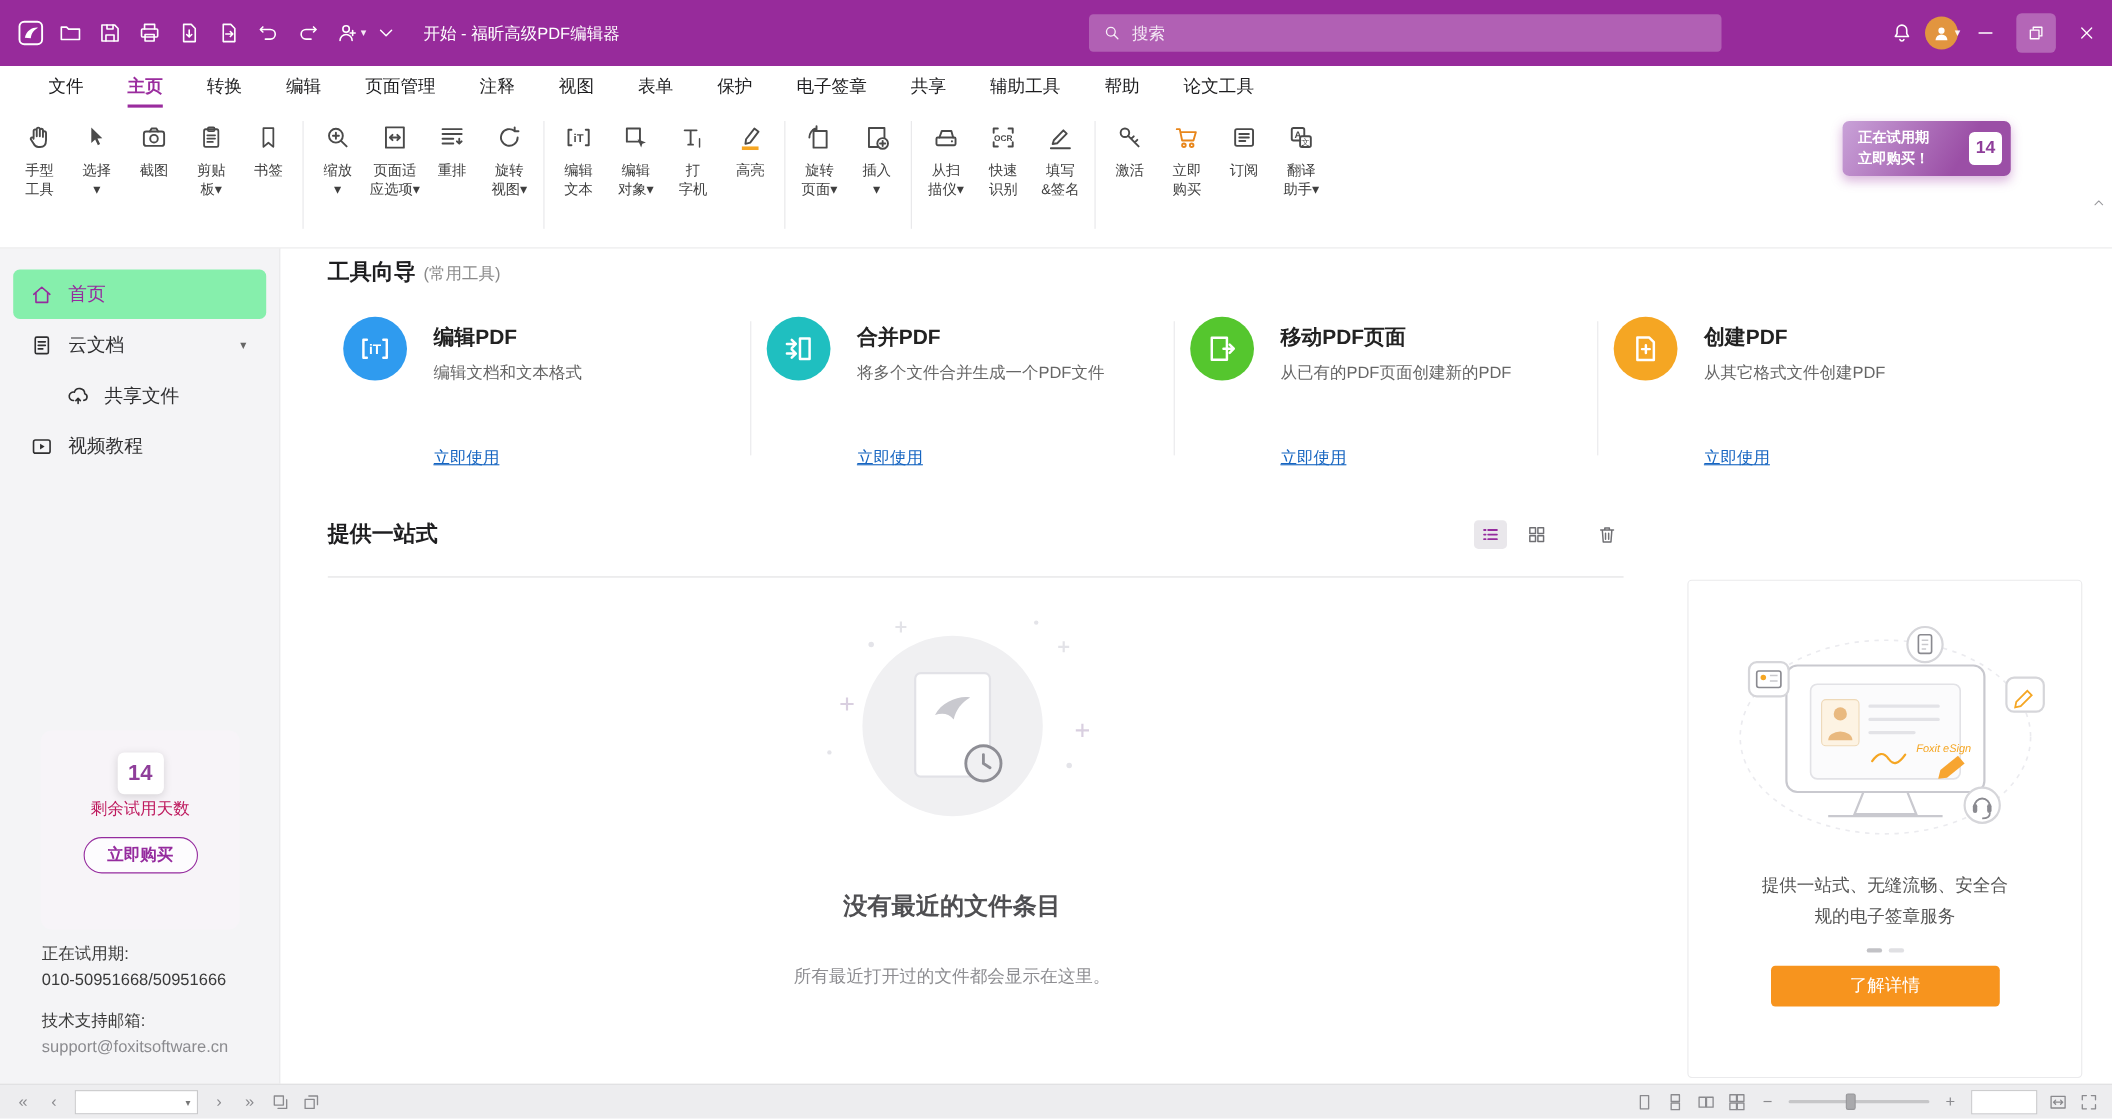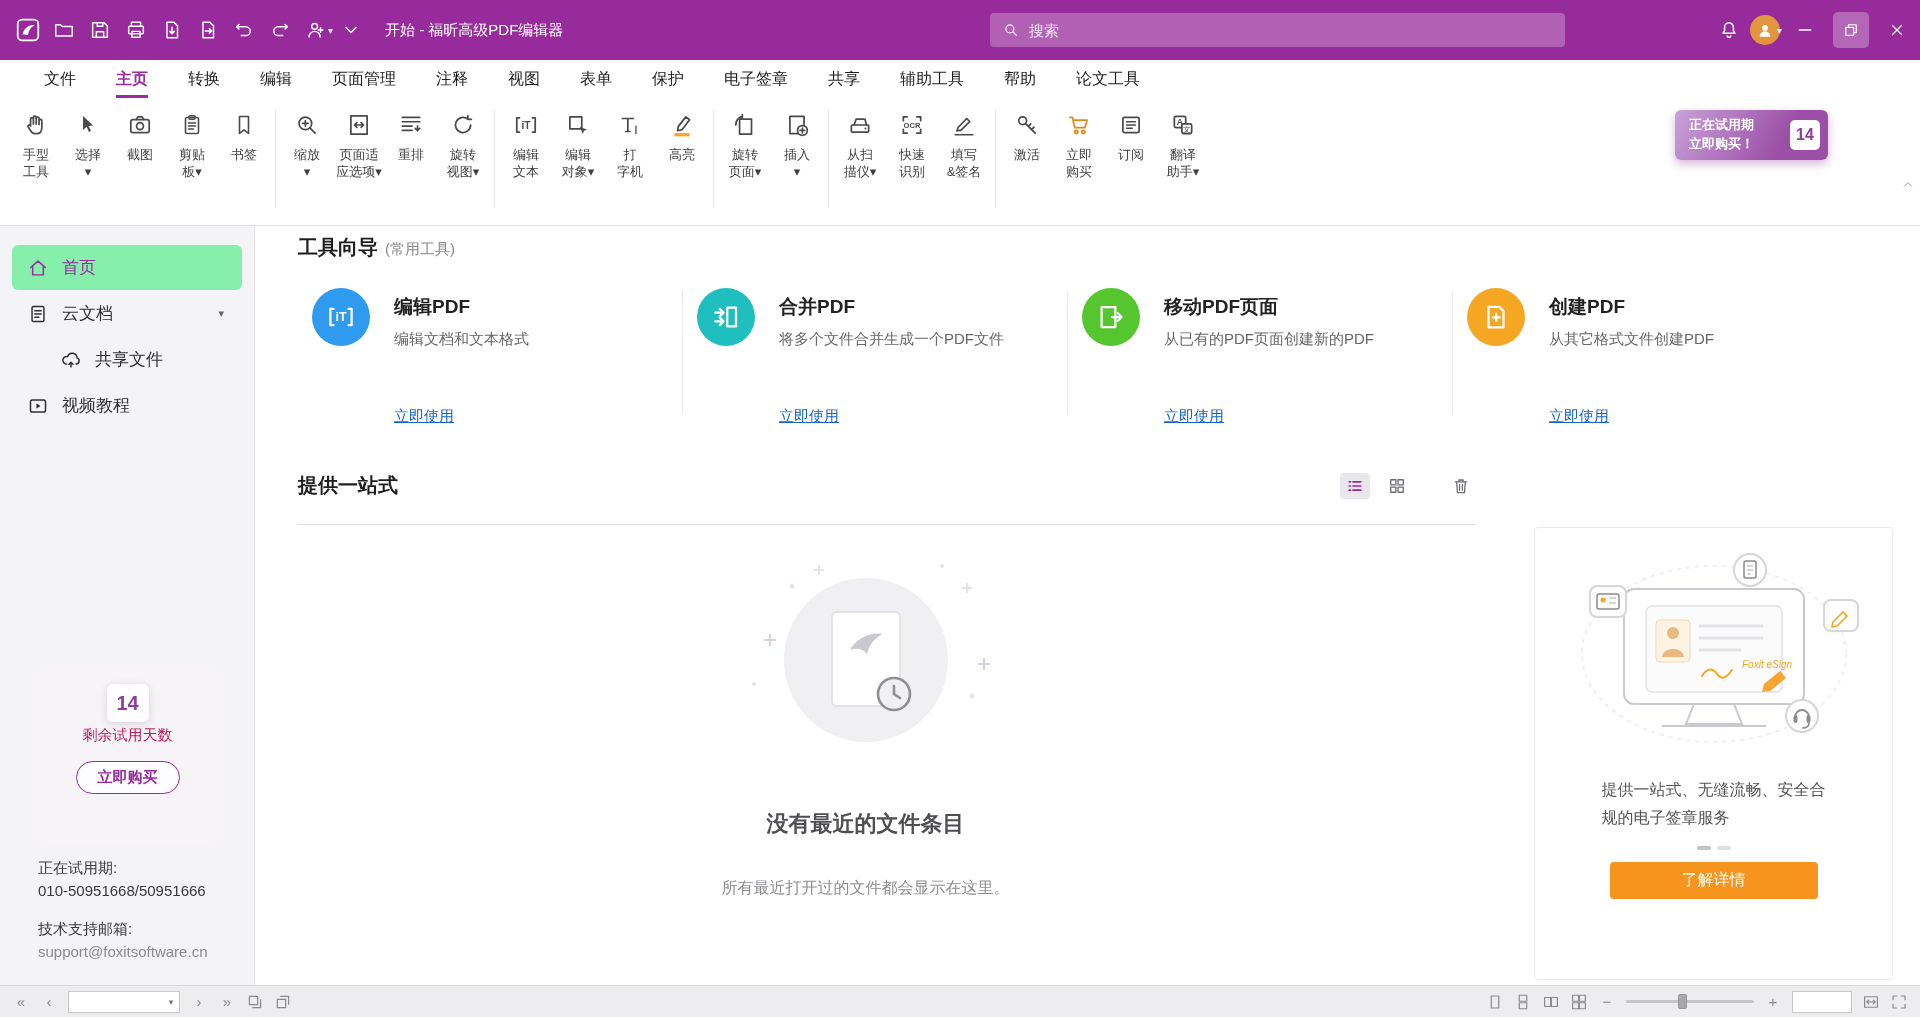--- a/index.html
+++ b/index.html
@@ -77,22 +77,22 @@
   .recent-actions { margin-left:auto; display:flex; align-items:center; gap:12px; }
   .icon-btn { width:30px; height:26px; border-radius:4px; display:flex; align-items:center; justify-content:center; color:#6F6F73; }
   .icon-btn.active { background:#E9E7EB; color:#952B9E; }
   .icon-btn.trash { margin-left:22px; }
   .recent-hr { position:absolute; left:43px; top:298px; width:1178px; border-top:1px solid #E0E0E2; }
 
   .empty { position:absolute; left:0; top:318px; width:1221px; display:flex; flex-direction:column; align-items:center;gap:27px; }
   .empty-title { font-size:22px; font-weight:bold; color:#4F4F52; margin-top:6px; }
   .empty-desc { font-size:16px; color:#8D8D91; margin-top:12px; }
 
-  .promo { position:absolute; left:1279px; top:301px; width:359px; height:453px; border:1px solid #EAEAEC; border-radius:4px; background:#fff; display:flex; flex-direction:column; align-items:center; padding-top:16px; }
-  .promo-text { font-size:16px; color:#555; line-height:1.75; text-align:left; margin-top:4px; }
+  .promo { position:absolute; left:1279px; top:301px; width:359px; height:453px; border:1px solid #EAEAEC; border-radius:4px; background:#fff; display:flex; flex-direction:column; align-items:center; padding-top:32px; }
+  .promo-text { font-size:16px; color:#555; line-height:1.75; text-align:center; margin-top:4px; }
   .promo-dots { display:flex; gap:6px; margin-top:14px; }
   .dot { width:14px; height:4px; border-radius:2px; background:#E0E0E3; }
   .dot.active { background:#C2C2C6; }
   .promo-btn { margin-top:12px; width:208px; height:37px; background:#F7941E; border-radius:4px; color:#fff; font-size:16px; display:flex; align-items:center; justify-content:center; }
 
   
   .statusbar { height:32px; background:#EDEDEF; border-top:1px solid #D9D9DB; display:flex; align-items:center; padding:0 12px; gap:10px; color:#8A8A8E; flex:none; }
   .st-glyph { font-size:15px; width:18px; text-align:center; }
   .page-box { width:112px; height:22px; background:#fff; border:1px solid #C9C9CB; display:flex; align-items:center; }
   .page-box input { flex:1; min-width:0; border:none; outline:none; font-size:13px; padding:0 4px; font-family:inherit; }

